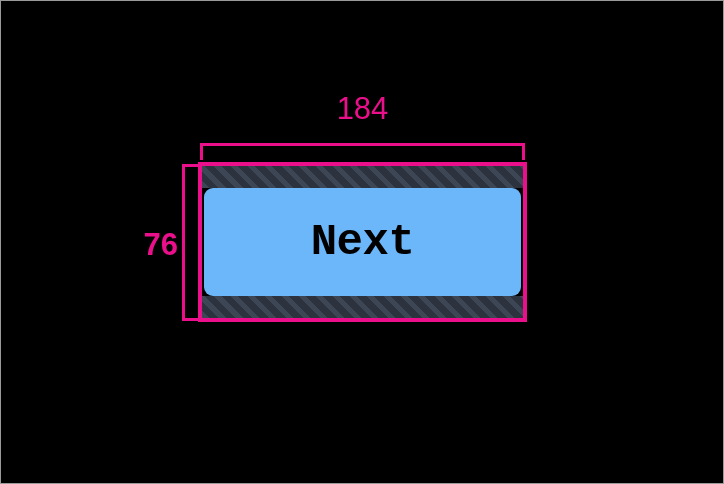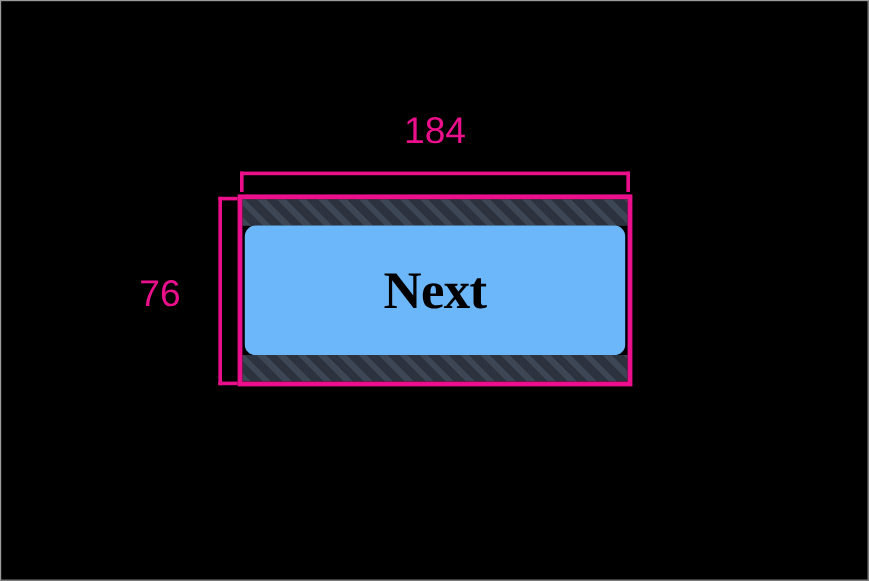--- a/index.html
+++ b/index.html
@@ -73,21 +73,21 @@
     margin: 0 2px;
     background: #6cb6fa;
     border-radius: 9px;
     display: flex;
     align-items: center;
     justify-content: center;
     color: #000000;
     font-size: 44px;
     font-weight: bold;
     letter-spacing: -0.5px;
-    font-family: Liberation Serif, serif;
+    font-family: Liberation Mono, monospace;
   }
 
   
   .dim-label {
     position: absolute;
     color: #ec0f8c;
     font-size: 31px;
     font-weight: 400;
     font-family: "Liberation Sans", "DejaVu Sans", sans-serif;
     line-height: 1;
@@ -97,21 +97,22 @@
   #width-label {
     left: 197px;
     top: 92px;
     width: 329px;
     text-align: center;
   }
   #height-label {
     left: 115px;
     top: 228px;
     width: 62px;
-    text-align: left;
+    text-align: right;
+    font-weight: bold;
   }
 
   
   .bracket-horizontal {
     position: absolute;
     left: 199px;
     top: 142px;
     width: 325px;
     height: 17px;
     box-sizing: border-box;

